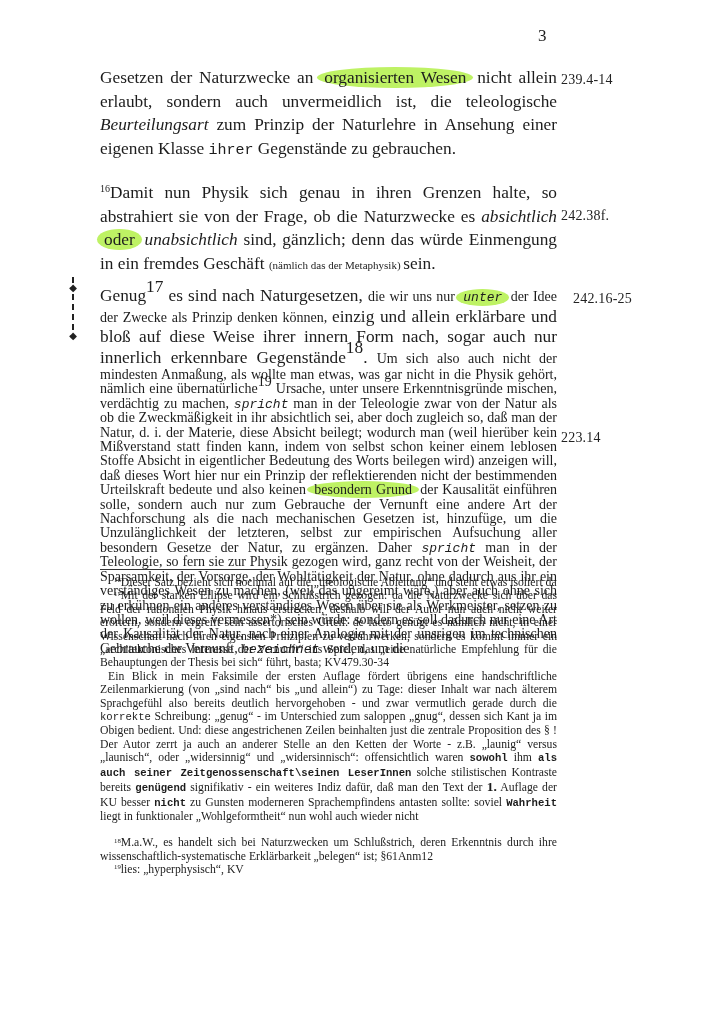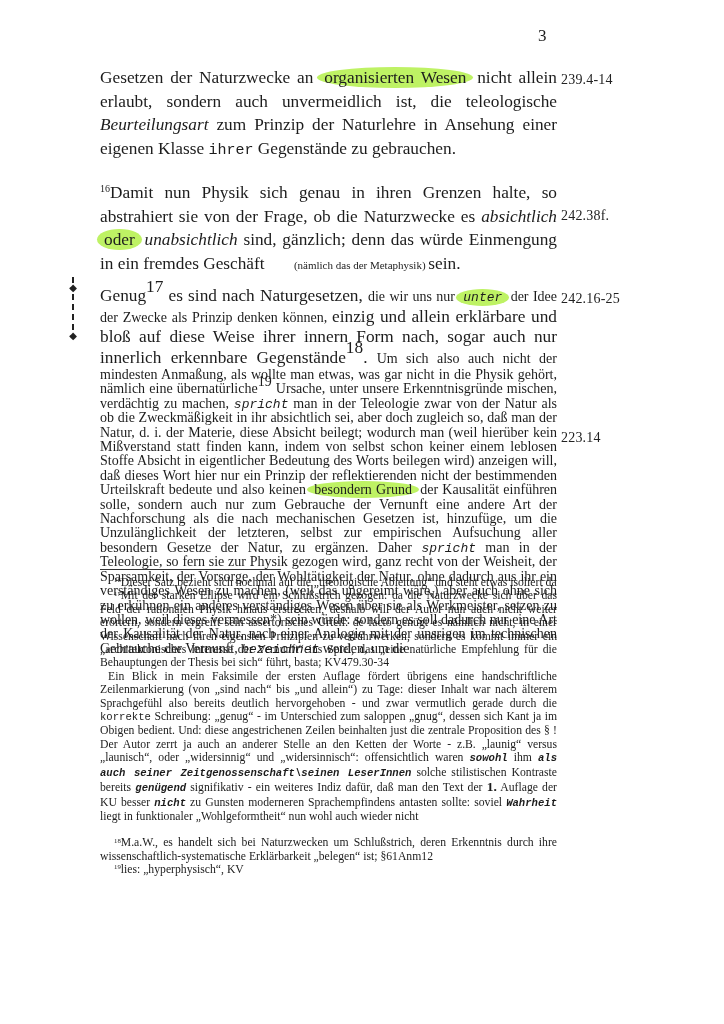--- a/index.html
+++ b/index.html
@@ -7,32 +7,32 @@
     position:relative;width:724px;height:1024px;background:#ffffff;
     font-family:"Liberation Serif",serif;color:#1c1c1c;overflow:hidden;
   }
   .pagenum{position:absolute;left:538px;top:26px;font-size:17px;}
   .para{position:absolute;left:100px;width:457px;text-align:justify;}
   .p1{top:66px;font-size:17.3px;line-height:23.5px;}
   .p2{top:181px;font-size:17.3px;line-height:23.5px;}
   .p3{top:286px;font-size:12.2px;line-height:13.4px;}
   .lg{font-size:17.3px;line-height:20.5px;}
   .sm{font-size:14px;}
-  .xs{font-size:11px;margin-left:25px;}
+  .xs{font-size:11px;}
   .it{font-style:italic;}
   .mono{font-family:"Liberation Mono",monospace;font-size:15px;margin-top:28px;}
   .monosm{font-family:"Liberation Mono",monospace;font-size:13px;font-style:italic;}
   .monofn{font-family:"Liberation Mono",monospace;font-size:10.6px;}
-  .b{font-weight:bold;font-style:italic;}
+  .b{font-weight:bold;}
   .b1{font-weight:bold;font-size:13.5px;}
   .hl{background:#bef264;border-radius:50%;padding:1px 7px;margin:12px -3px;
       -webkit-box-decoration-break:clone;box-decoration-break:clone;}
   sup{font-size:58%;line-height:0;vertical-align:baseline;position:relative;top:-0.55em;}
   .mnote{position:absolute;left:561px;font-size:14px;color:#222;letter-spacing:0.2px;white-space:nowrap;}
-  .mn0{top:72px;}.mn1{top:200px;margin-top:8px;}.mn2{top:291px;}.mn3{top:430px;text-align:right;}
+  .mn0{top:72px;}.mn1{top:200px;margin-top:8px;}.mn2{top:291px;margin-left:12px;}.mn3{top:430px;text-align:right;}
   .marker{position:absolute;left:66px;top:277px;width:14px;display:flex;flex-direction:column;align-items:center;}
   .marker .stem{width:2px;height:6px;background:#222;}
   .marker .dia{font-size:10px;line-height:10px;color:#222;}
   .marker .dash{width:0;height:36px;border-left:2px dashed #222;margin:1px 0;}
   .fnrule{position:absolute;left:100px;top:569px;width:181px;height:1px;background:#333;}
   .footnotes{position:absolute;left:100px;top:576px;width:457px;font-size:11.7px;line-height:13.4px;text-align:justify;}
   .fn{text-indent:14px;}
   .fn.cont{text-indent:8px;}
   .fn.gap{margin-top:13px;}
 </style>

